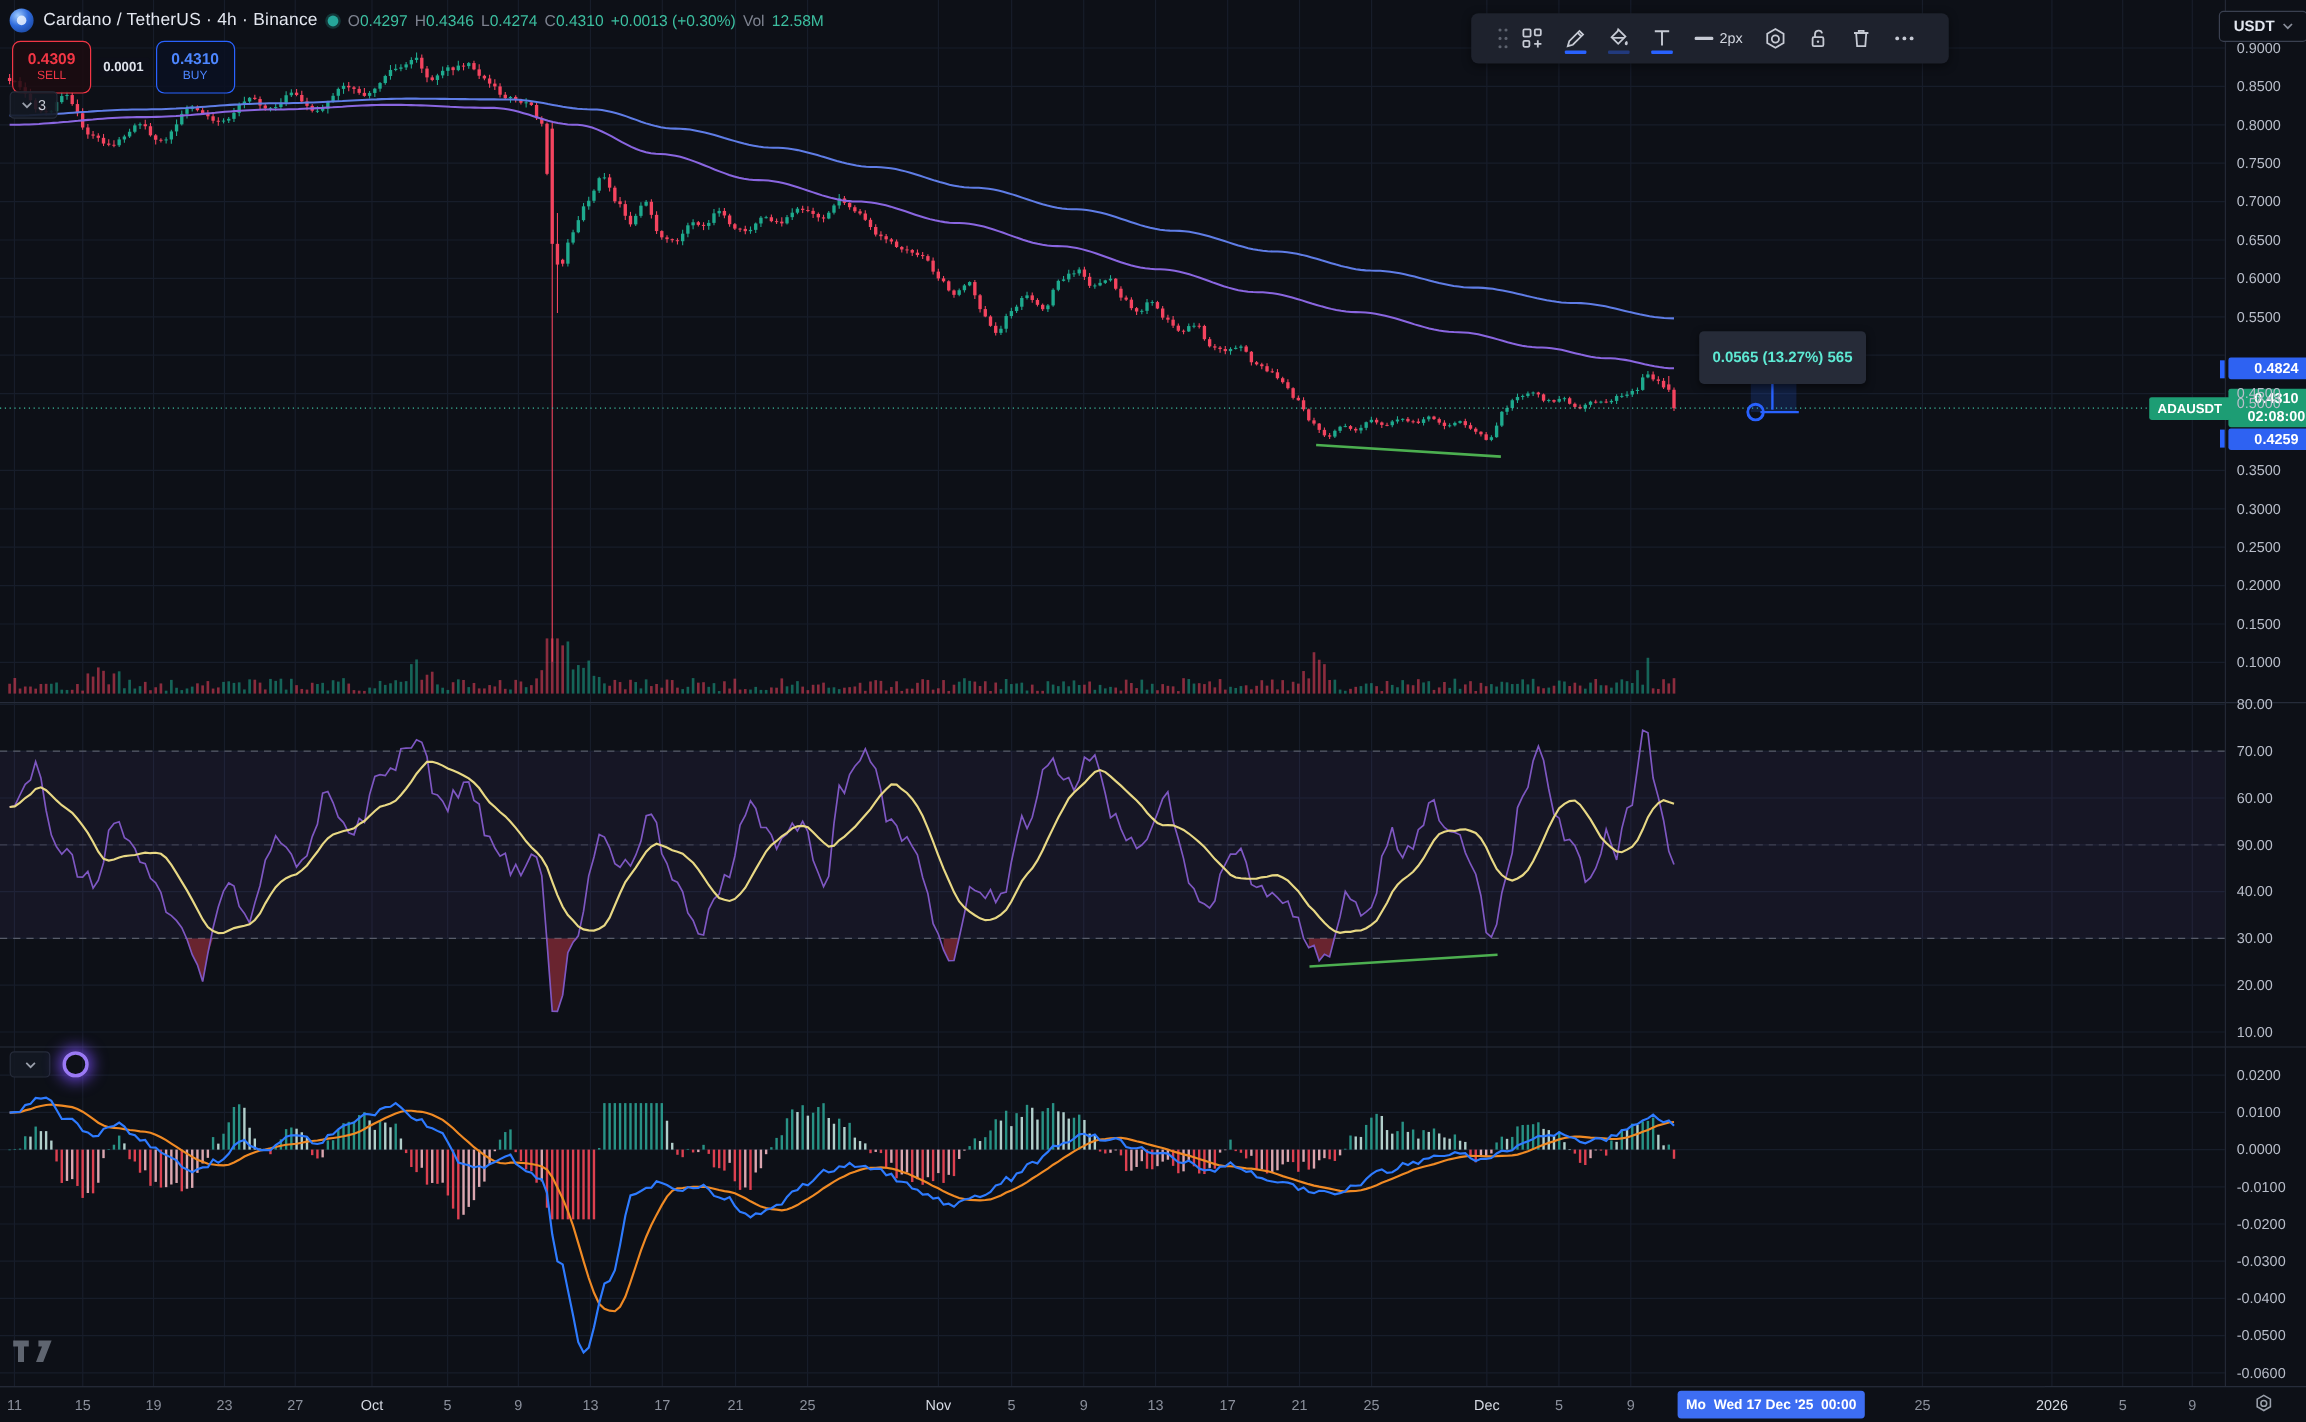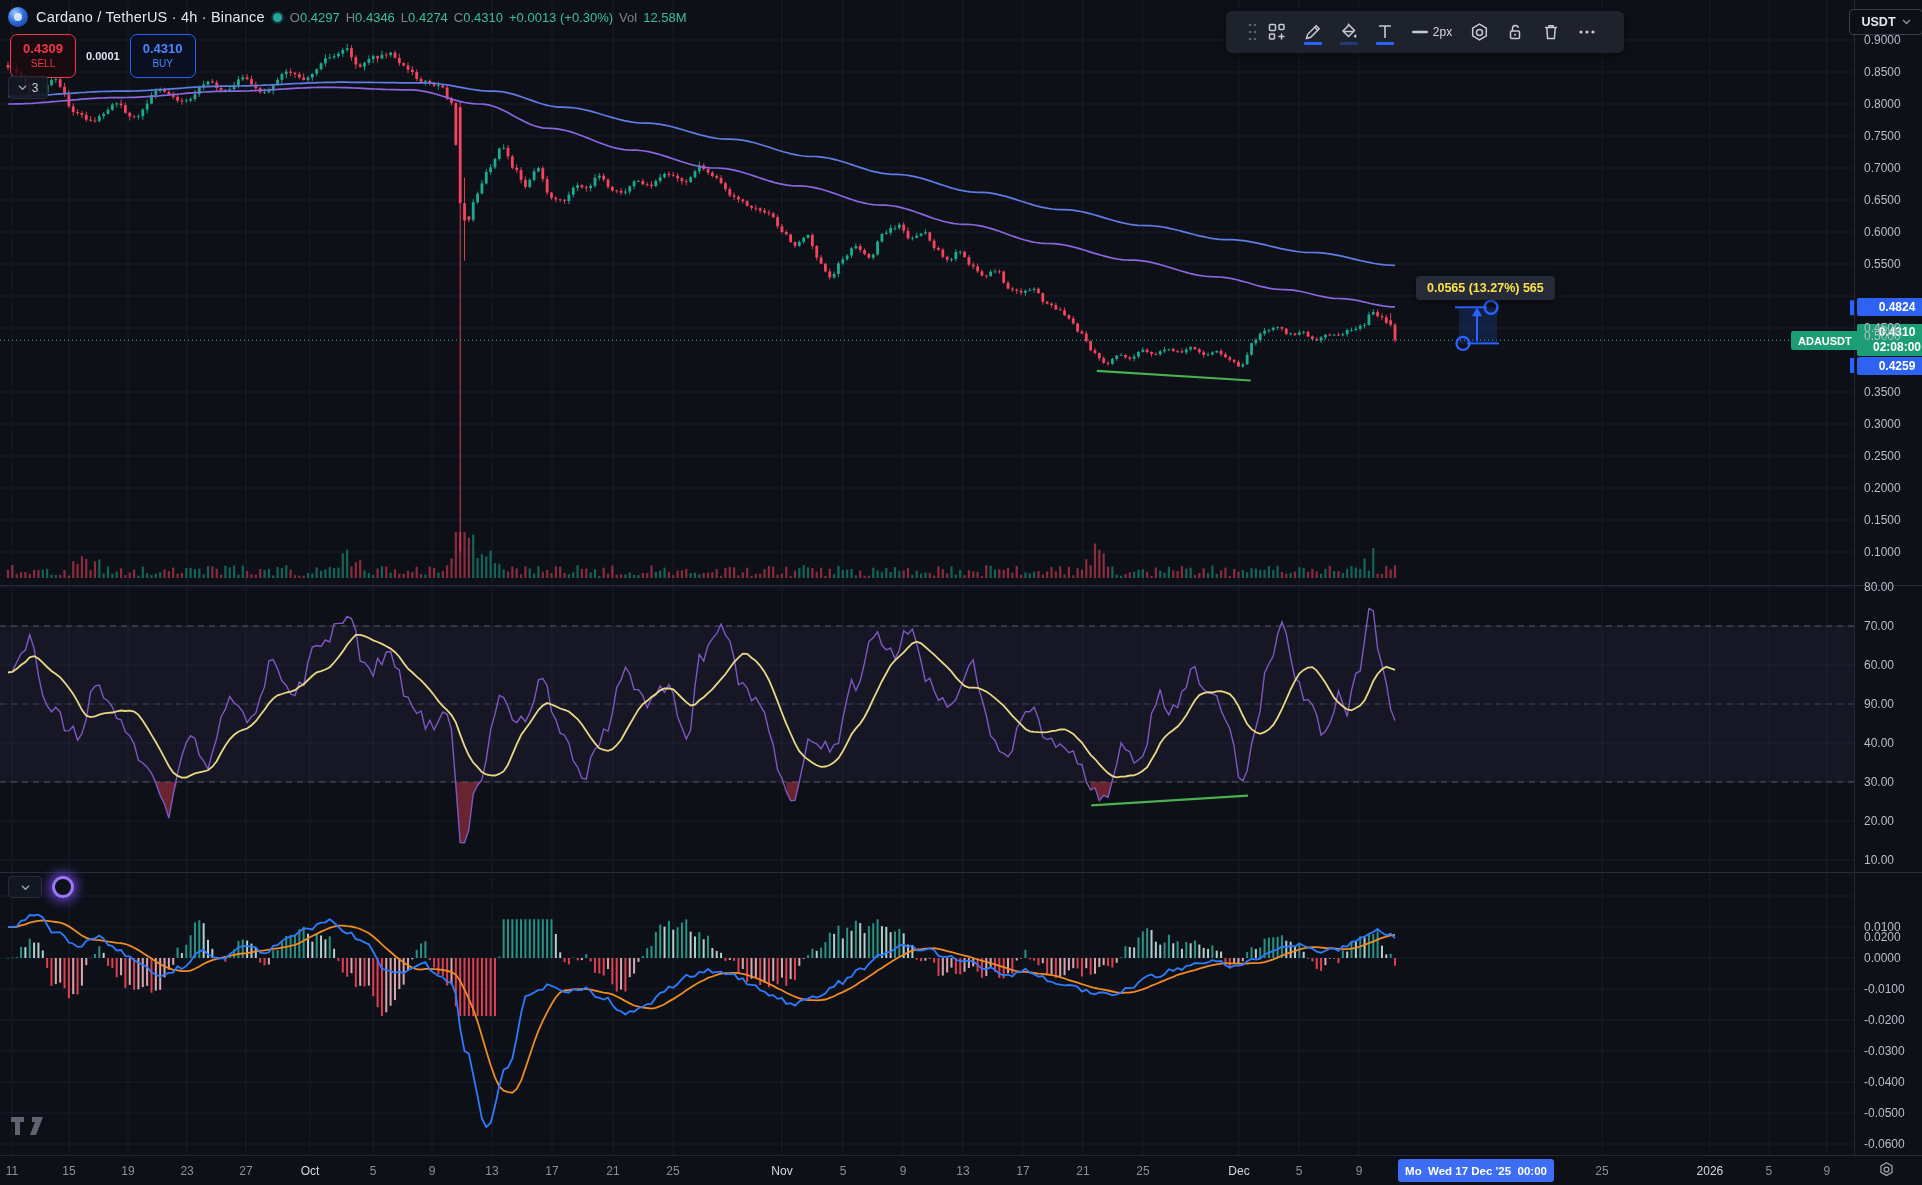--- a/index.html
+++ b/index.html
@@ -38,21 +38,21 @@
   .ptick{position:absolute;left:9px;transform:translateY(-50%);color:#b8bdc9;font-size:12px;white-space:nowrap;}
   .taxis{position:absolute;left:0;top:1155px;width:1704px;height:30px;border-top:1px solid #232836;z-index:20;}
   .tlabel{position:absolute;top:50%;transform:translate(-50%,-50%);font-size:12px;color:#8b909c;white-space:nowrap;}
   .tlabel.major{color:#d5d9e2;}
   .badge{position:absolute;left:2px;width:80px;border-radius:2px;color:#fff;font-size:12px;font-weight:700;display:flex;align-items:center;justify-content:center;}
   .badge.blue{background:#2e62f2;height:18px;}
   .badge.green{background:#1d9d74;flex-direction:column;line-height:15px;padding:1px 0;}
   .adatag{position:absolute;left:1791px;top:331px;height:19px;background:#1d9d74;color:#fff;font-size:11px;font-weight:700;display:flex;align-items:center;padding:0 7px;border-radius:2px;z-index:25;}
   .datebadge{position:absolute;left:1398px;top:1159px;height:23px;min-width:156px;background:#3d6df2;border-radius:3px;color:#fff;font-size:11.5px;font-weight:700;display:flex;align-items:center;justify-content:center;z-index:25;white-space:pre;}
   .cornergear{position:absolute;left:1878px;top:1161px;color:#9aa0ab;z-index:25;cursor:pointer;}
-  .mtooltip{position:absolute;left:1416px;top:276px;background:#262b38;color:#fde047;font-size:12.5px;font-weight:700;padding:5px 11px;border-radius:4px;z-index:35;box-shadow:0 2px 6px rgba(0,0,0,.5);white-space:nowrap;}
+  .mtooltip{position:absolute;left:1416px;top:276px;background:#262b38;color:#5eead4;font-size:12.5px;font-weight:700;padding:15px 11px;border-radius:4px;z-index:35;box-shadow:0 2px 6px rgba(0,0,0,.5);white-space:nowrap;}
   .macdchip{position:absolute;left:8px;top:876px;width:32px;height:20px;background:rgba(19,24,34,.9);border:1px solid #262c3a;border-radius:4px;display:flex;align-items:center;justify-content:center;color:#c9cdd7;z-index:30;cursor:pointer;}
   .glowicon{position:absolute;left:52px;top:876px;width:16px;height:16px;border-radius:50%;border:3px solid #9a79f5;box-shadow:0 0 12px 3px rgba(124,77,255,.8);z-index:30;cursor:pointer;}
   .tvlogo{position:absolute;left:10px;top:1116px;z-index:30;opacity:.85;cursor:pointer;}
 </style>
 </head>
 <body>
 
 <div class="app">
 
   <svg id="chart" width="1922" height="1185">
@@ -1592,21 +1592,21 @@
       <div class="ptick" style="top: 520px;">0.1500</div>
       <div class="ptick" style="top: 552px;">0.1000</div>
       <div class="ptick" style="top: 587px;">80.00</div>
       <div class="ptick" style="top: 626px;">70.00</div>
       <div class="ptick" style="top: 665px;">60.00</div>
       <div class="ptick" style="top: 704px;">90.00</div>
       <div class="ptick" style="top: 743px;">40.00</div>
       <div class="ptick" style="top: 782px;">30.00</div>
       <div class="ptick" style="top: 821px;">20.00</div>
       <div class="ptick" style="top: 860px;">10.00</div>
-      <div class="ptick" style="top: 896px; margin-top: 41px;">0.0200</div>
+      <div class="ptick" style="top: 896px;">0.0200</div>
       <div class="ptick" style="top: 927px;">0.0100</div>
       <div class="ptick" style="top: 958px;">0.0000</div>
       <div class="ptick" style="top: 989px;">-0.0100</div>
       <div class="ptick" style="top: 1020px;">-0.0200</div>
       <div class="ptick" style="top: 1051px;">-0.0300</div>
       <div class="ptick" style="top: 1082px;">-0.0400</div>
       <div class="ptick" style="top: 1113px;">-0.0500</div>
       <div class="ptick" style="top: 1144px;">-0.0600</div>
     </div>
   <div class="adatag">ADAUSDT</div>

